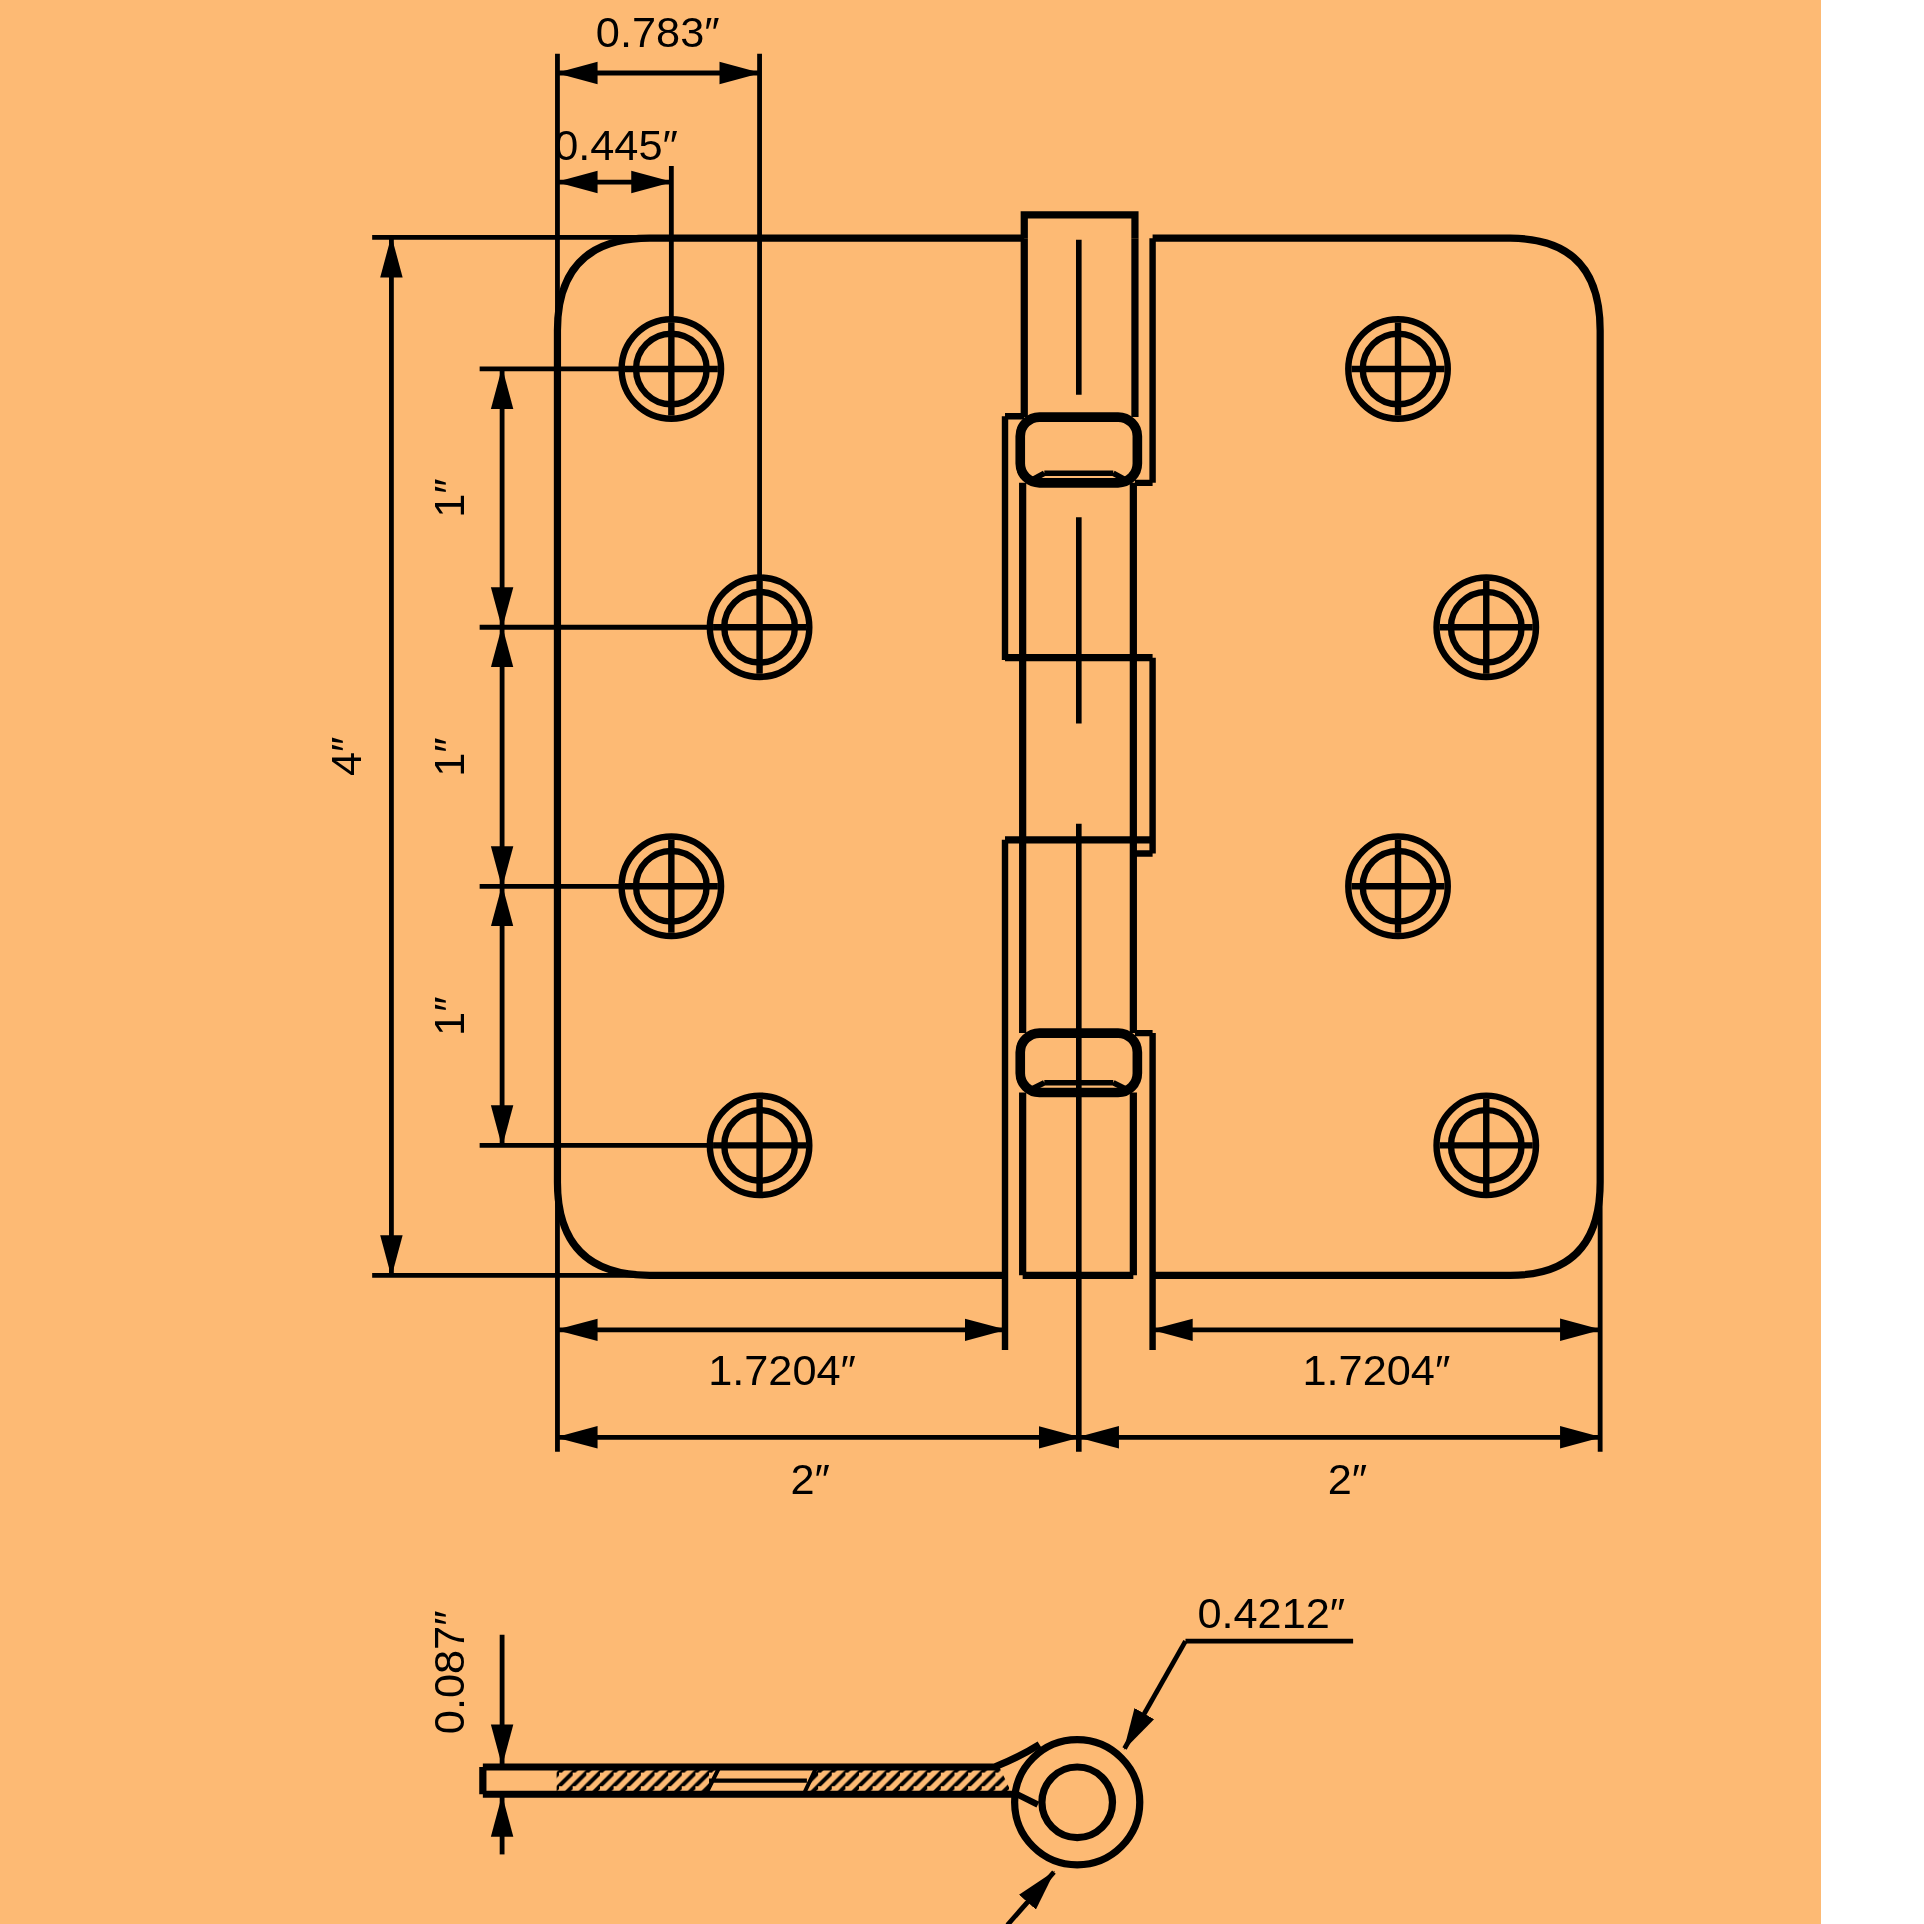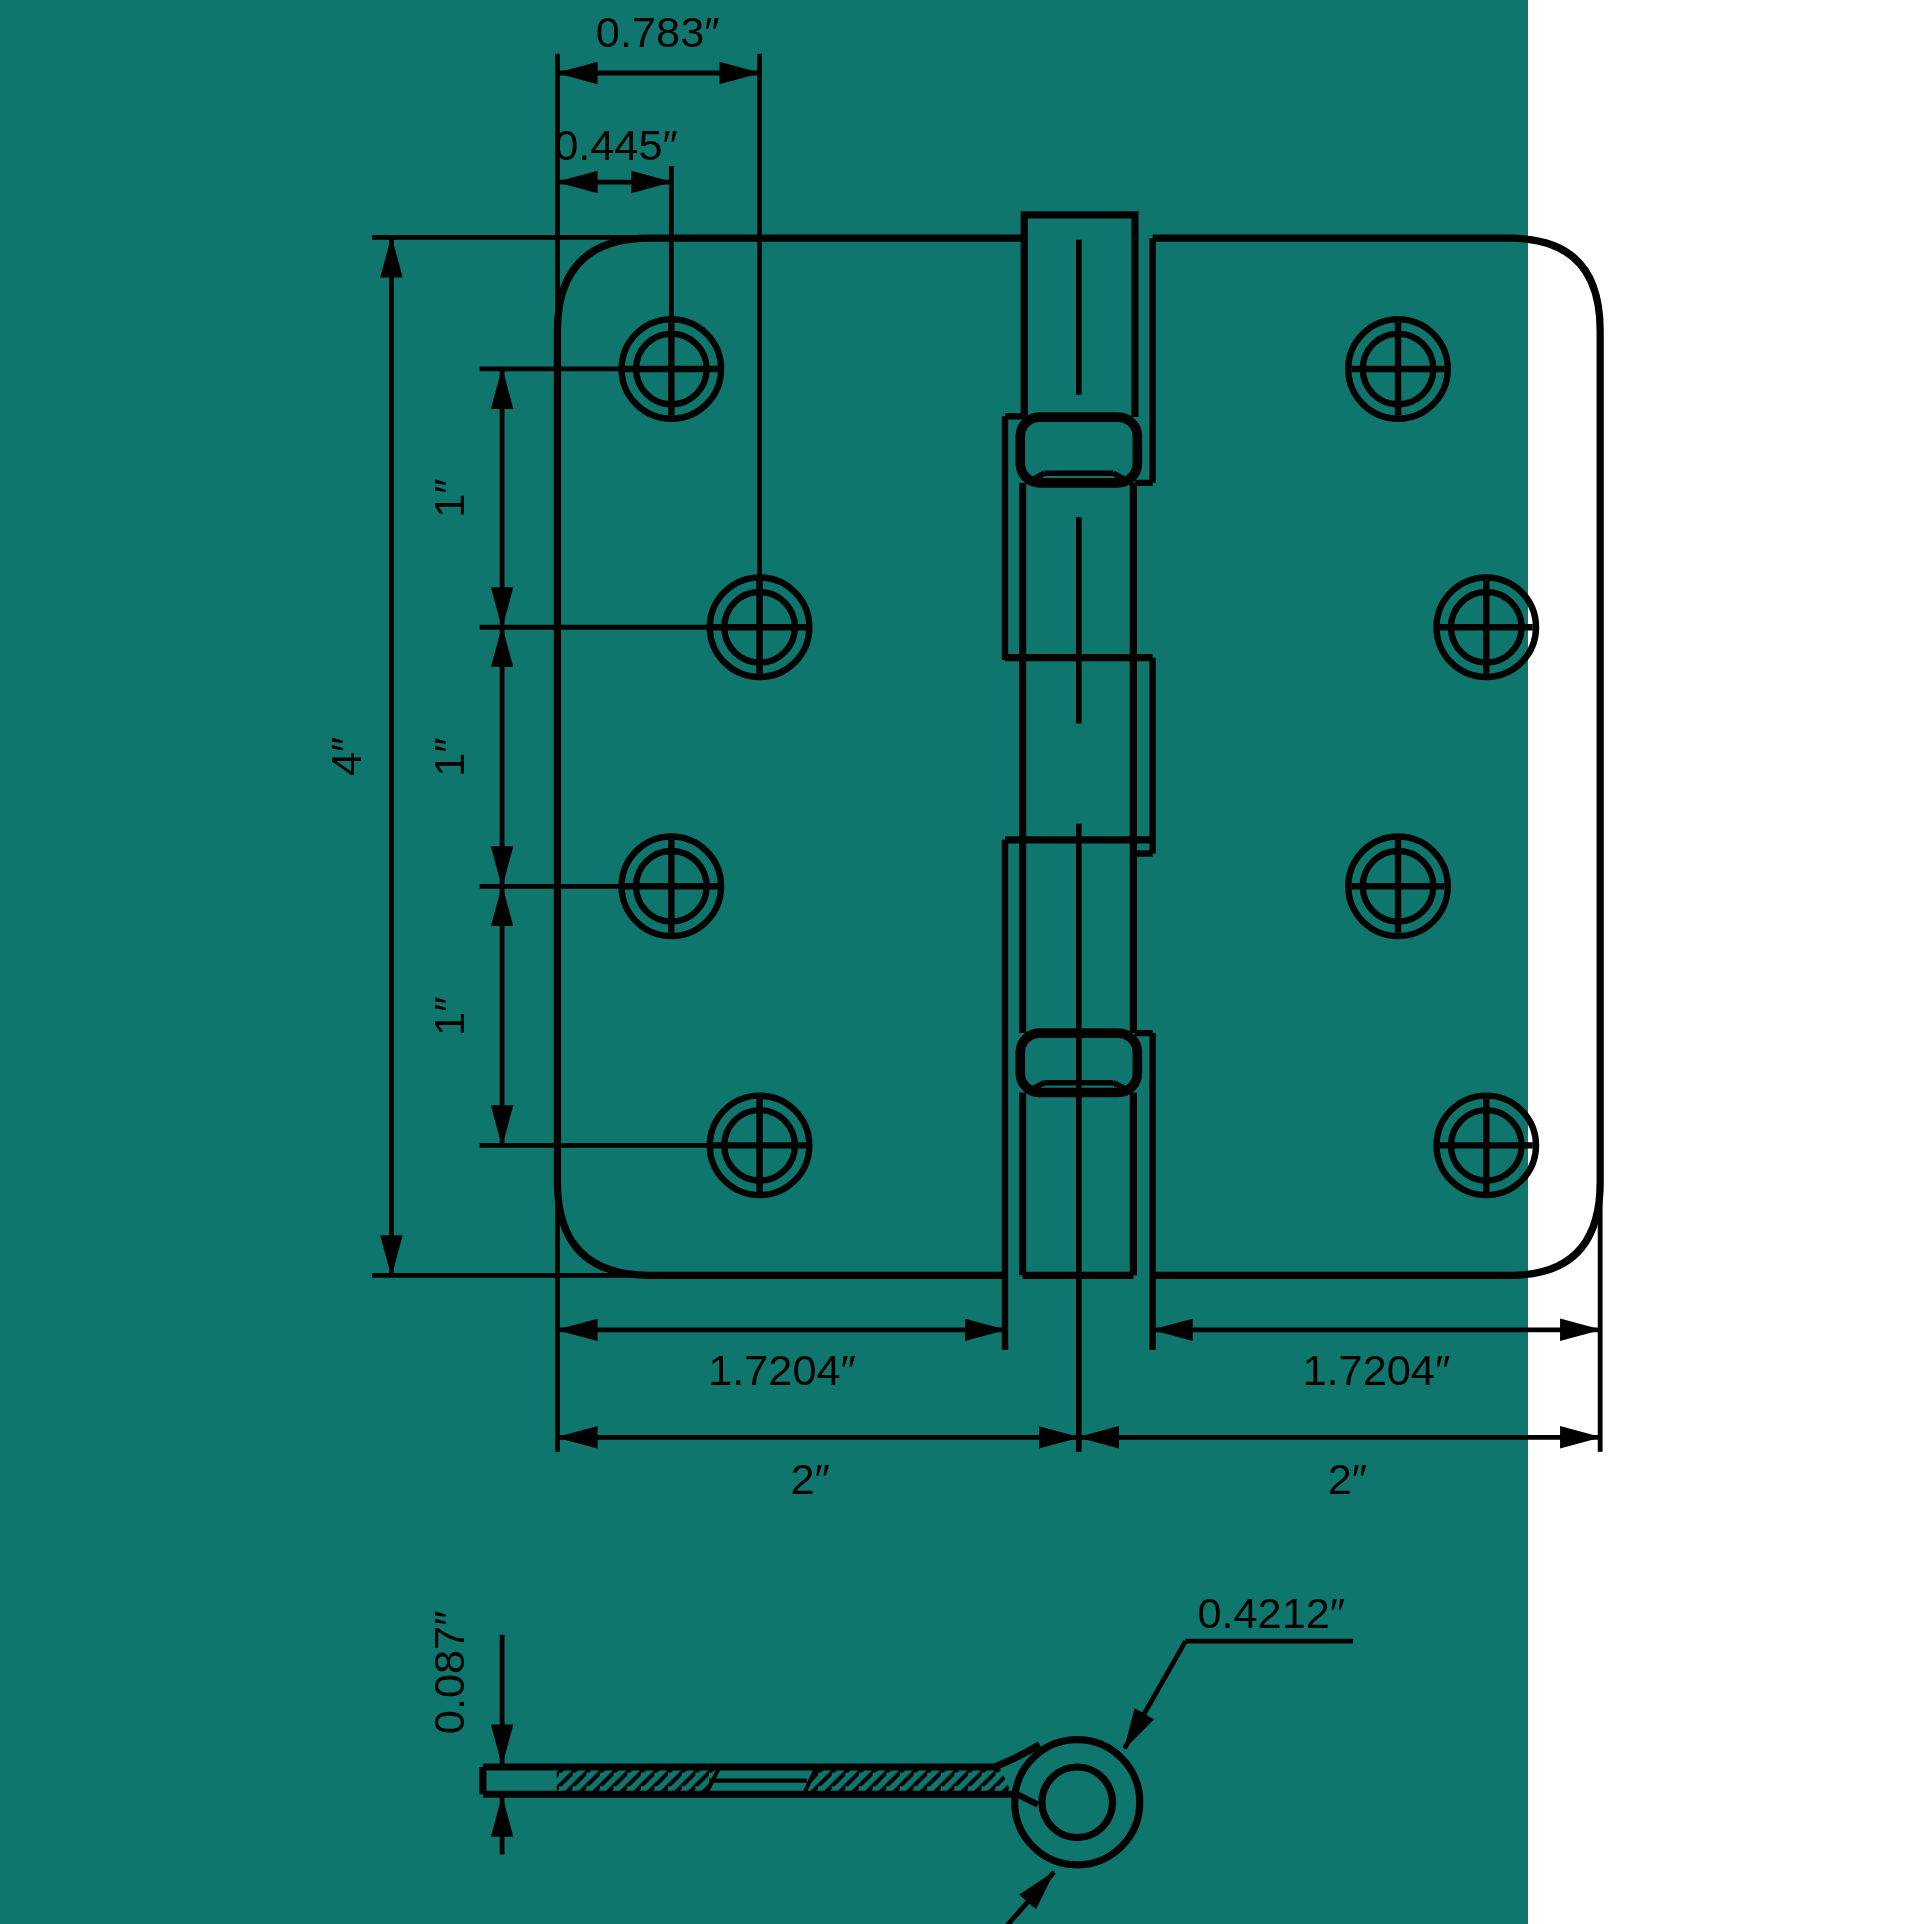--- a/index.html
+++ b/index.html
@@ -1,16 +1,16 @@
 <!DOCTYPE html>
 <html style="font-size:13px"><head>
 <meta charset="utf-8">
 <style>
   html,body{margin:0;padding:0;background:#ffffff;}
-  .page{width:1528px;height:1925px;background:#0f766e;position:relative;
+  .page{width:1821px;height:1925px;background:#fdba74;position:relative;
         font-family:"Liberation Sans", sans-serif;}
   svg{display:block;}
   text{font-family:"Liberation Sans", sans-serif;font-size:54px;fill:#000;}
   .ln{stroke:#000;fill:none;}
   .w9{stroke-width:9;}
   .w12{stroke-width:12;}
   .w8{stroke-width:8;}
   .w7{stroke-width:7;}
   .w6{stroke-width:6;}
   .w5{stroke-width:5;}

